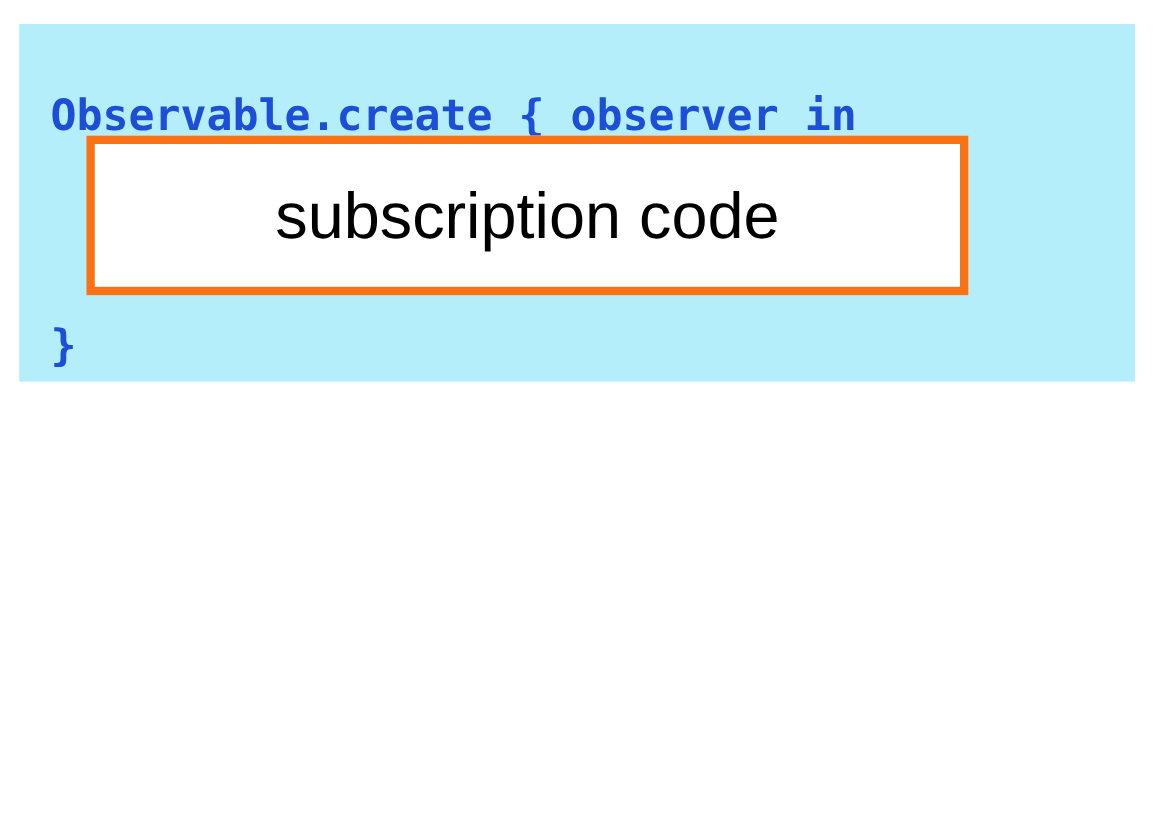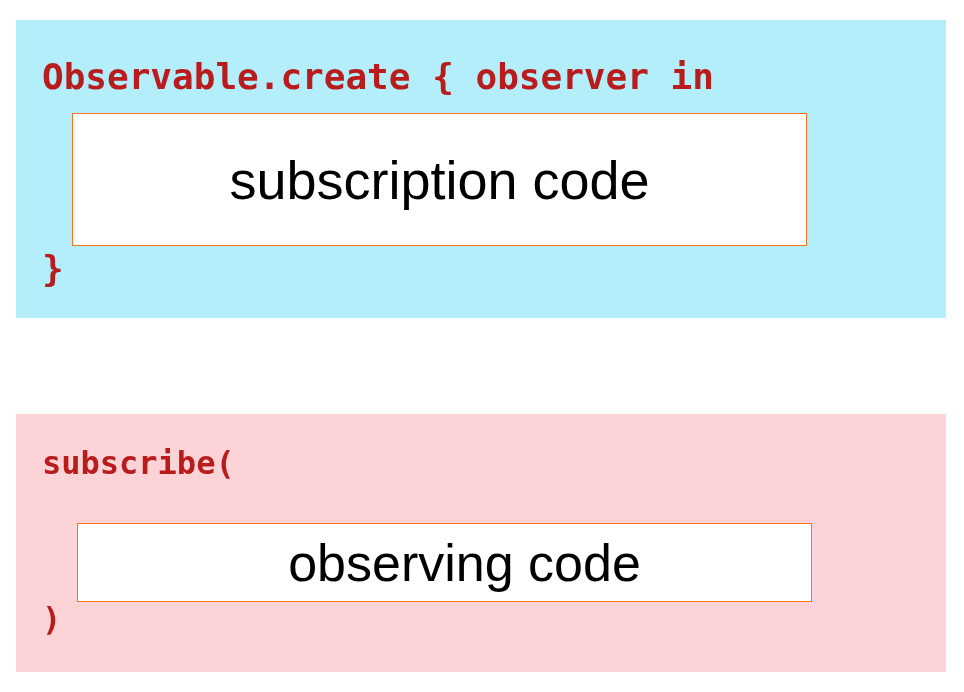--- a/index.html
+++ b/index.html
@@ -41,23 +41,24 @@
   .band-subscribe {
     top: 394px;
     height: 258px;
   }
 
   
   .code {
     position: absolute;
     font-family: "DejaVu Sans Mono", "Liberation Mono", monospace;
     font-weight: bold;
-    color: #b91c1c;
+    color: #1d4ed8;
     white-space: pre;
     letter-spacing: 0px;
+    margin-top: 20px;
   }
 
   .code-create-open {
     left: 26px;
     top: 36px;
     font-size: 36px;
   }
   .code-create-close {
     left: 26px;
     top: 228px;
@@ -76,21 +77,21 @@
   .code-subscribe-close {
     left: 26px;
     top: 186px;
     font-size: 32px;
   }
 
   
   .inner-box {
     position: absolute;
     background: #ffffff;
-    border: 1px solid #f97316;
+    border: 7px solid #f97316;
     box-sizing: border-box;
     display: flex;
     align-items: center;
   }
   .inner-box-subscription {
     left: 56px;
     top: 93px;
     width: 735px;
     height: 133px;
     justify-content: center;
@@ -126,24 +127,14 @@
     <div class="code code-create-open">Observable.create { observer in</div>
 
     <div class="inner-box inner-box-subscription">
       <span class="inner-box-label">subscription code</span>
     </div>
 
     <div class="code code-create-close">}</div>
   </div>
 
 
-  <div class="band band-subscribe" style="background: rgb(252, 211, 215);">
-
-    <div class="code code-subscribe-open">subscribe(</div>
-
-    <div class="inner-box inner-box-observing">
-      <span class="inner-box-label">observing code</span>
-    </div>
-
-    <div class="code code-subscribe-close">)</div>
-  </div>
 
 </div>
 
 </body></html>

